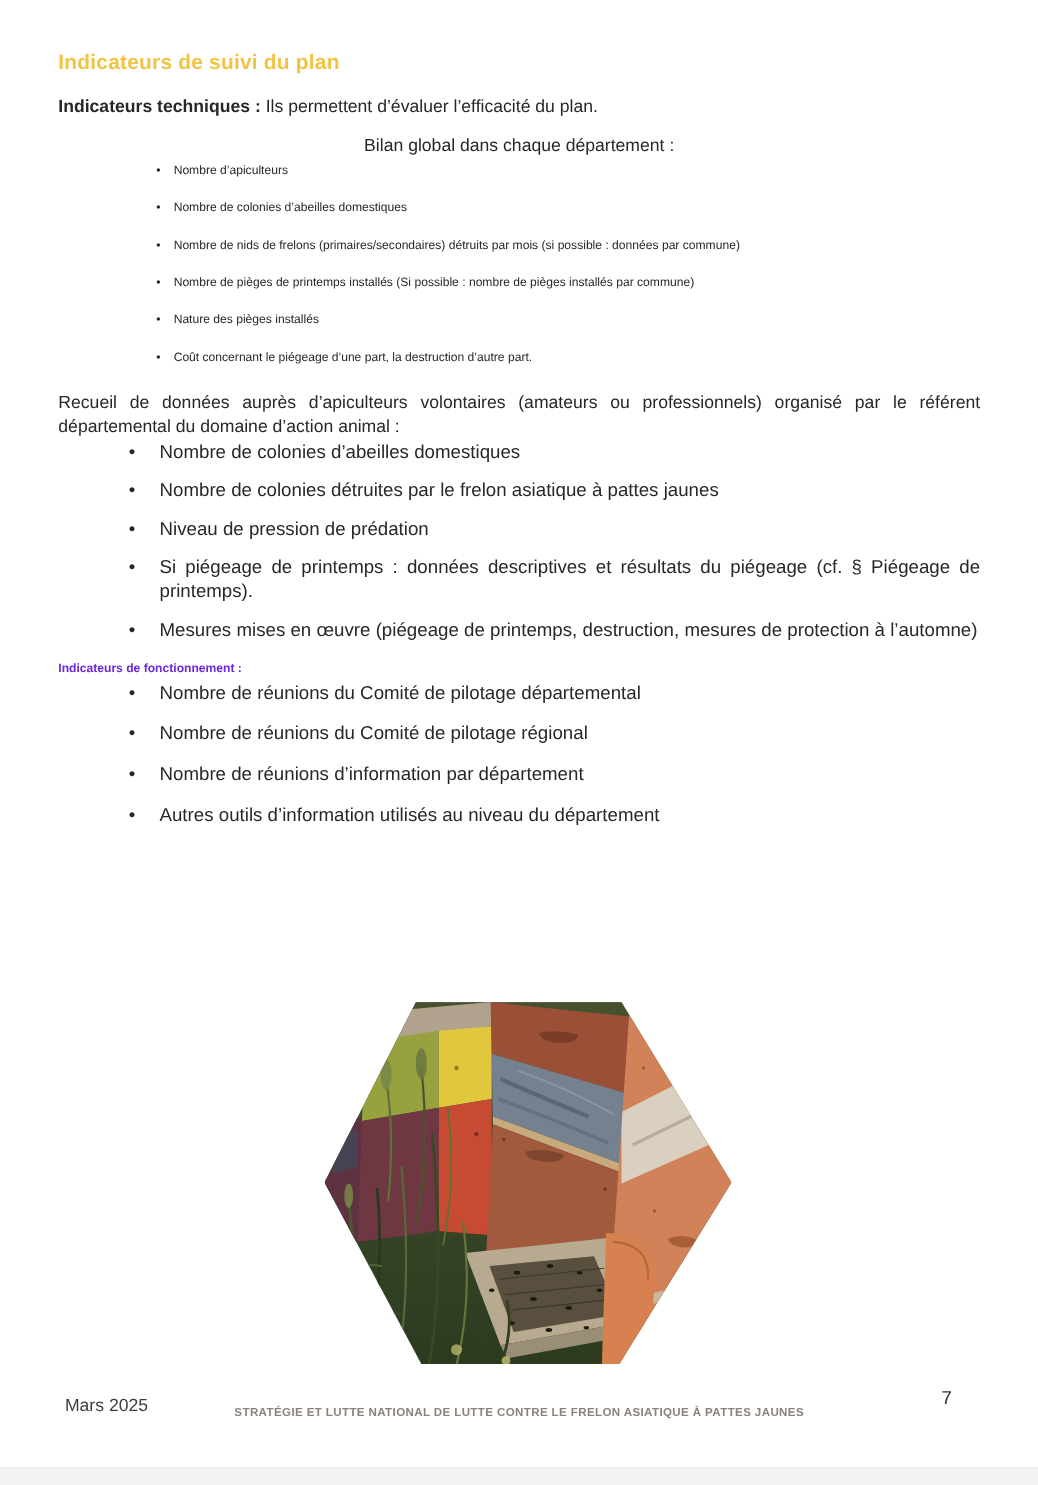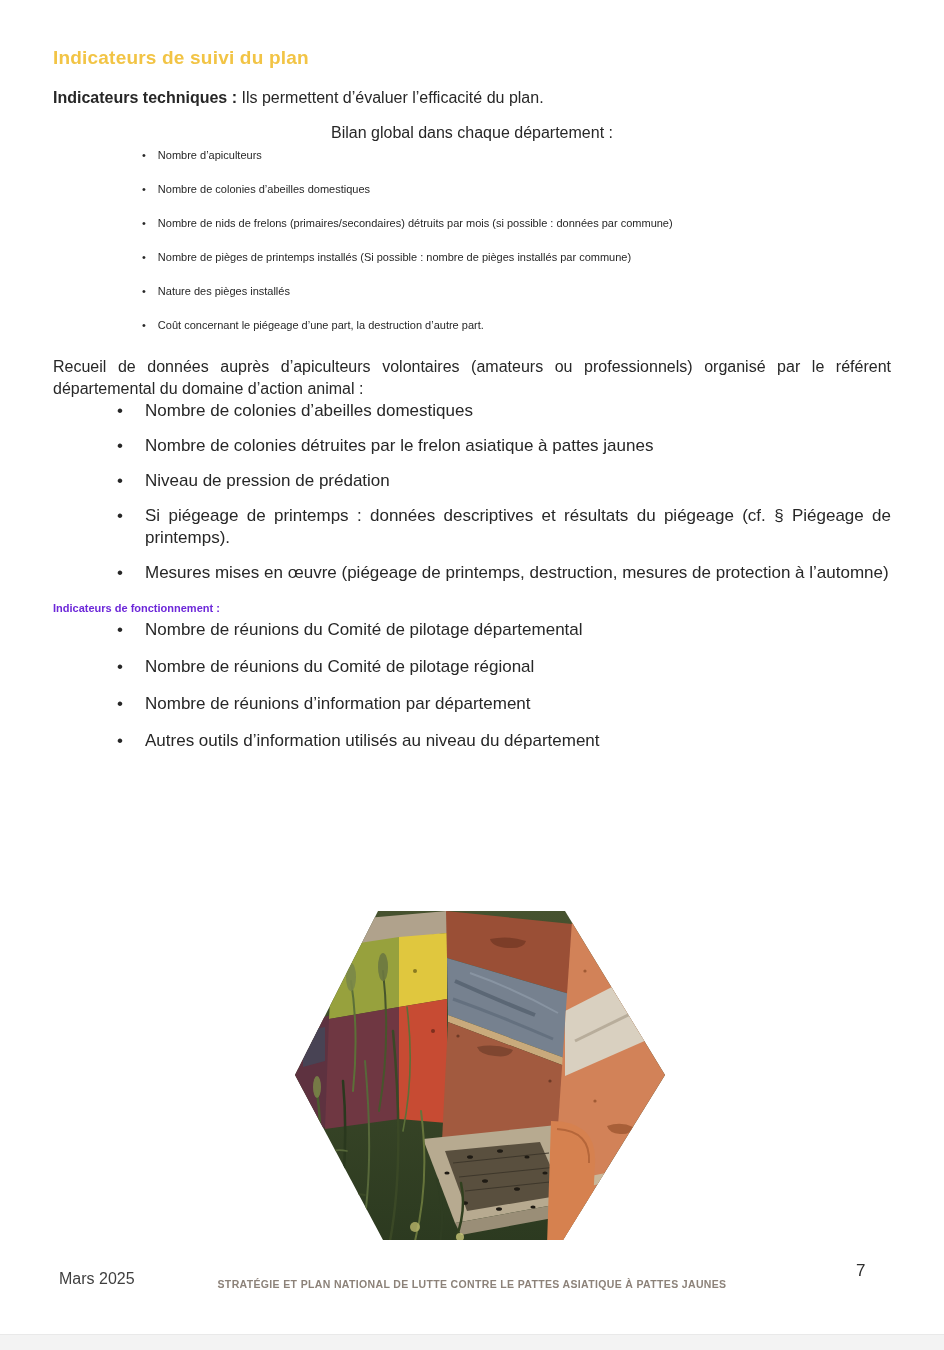--- a/index.html
+++ b/index.html
@@ -185,16 +185,16 @@
         <ellipse cx="88" cy="56" rx="5" ry="14" fill="#6B7840" opacity="0.9"></ellipse>
         <ellipse cx="22" cy="176" rx="4" ry="11" fill="#7A8748" opacity="0.85"></ellipse>
         <circle cx="35" cy="262" r="6" fill="#C8C578" opacity="0.85"></circle>
         <circle cx="120" cy="316" r="5" fill="#B9B76A" opacity="0.8"></circle>
         <circle cx="165" cy="326" r="4" fill="#C8C578" opacity="0.8"></circle>
       </g>
     </svg>
   </figure>
 
   <div class="f-date">Mars 2025</div>
-  <div class="f-title">STRATÉGIE ET PLAN NATIONAL DE LUTTE CONTRE LE PATTES ASIATIQUE À PATTES JAUNES</div>
+  <div class="f-title">STRATÉGIE ET LUTTE NATIONAL DE LUTTE CONTRE LE FRELON ASIATIQUE À PATTES JAUNES</div>
   <div class="f-page">7</div>
   <div class="bottom-strip"></div>
 </div>
 
 </body></html>

